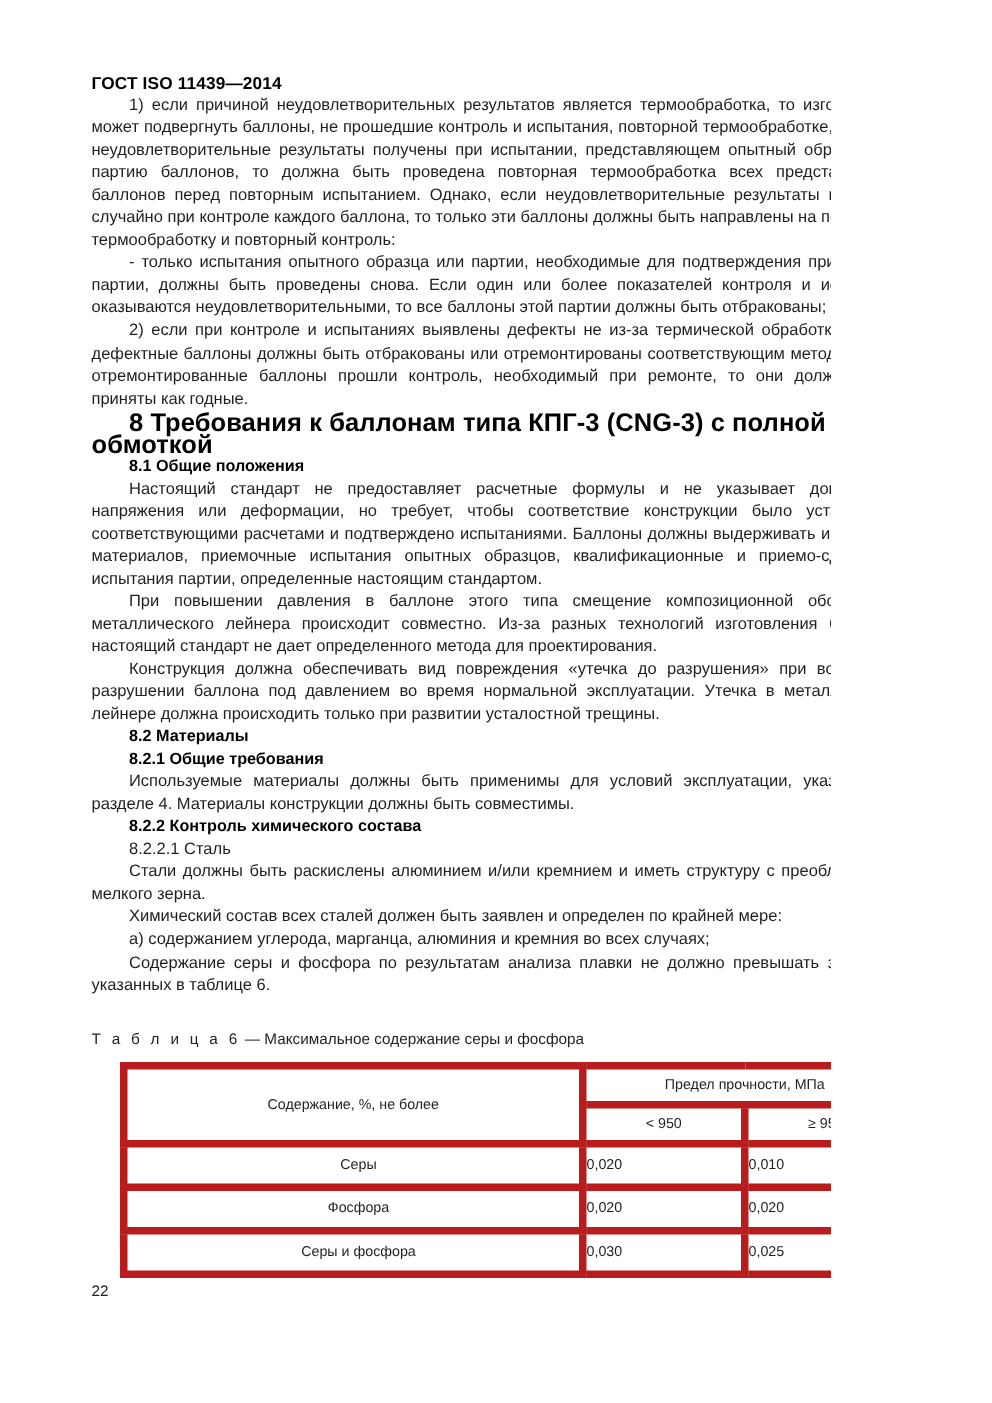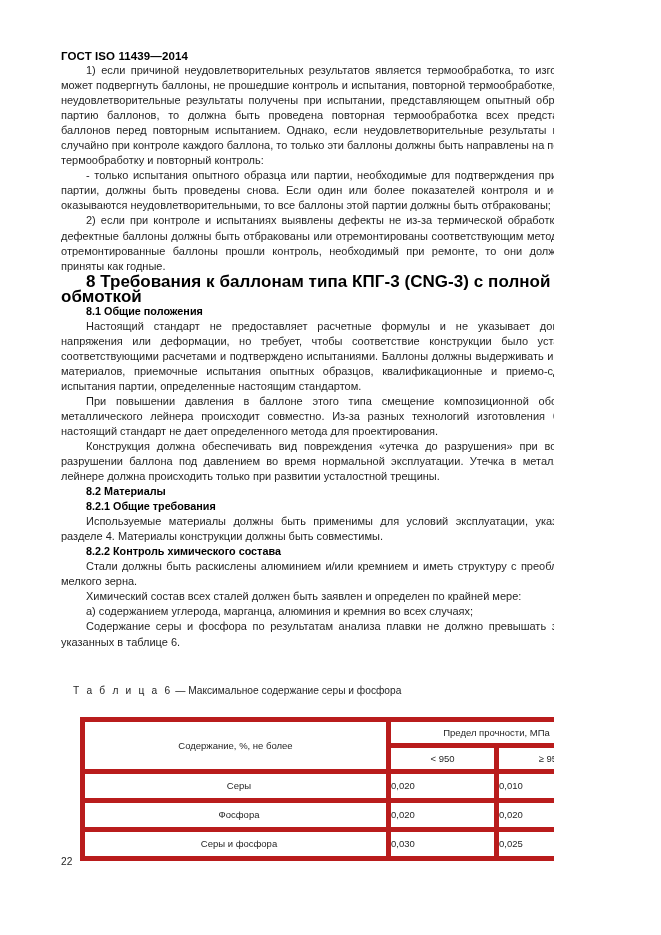--- a/index.html
+++ b/index.html
@@ -78,21 +78,21 @@
   }
   .gap-before-sec   { margin-top: 27px; }
   .gap-after-sec    { margin-top: 13px; }
   .gap-before-sub   { margin-top: 13px; }
   .gap-sm           { margin-top: 9px; }
 
   
   .table-caption {
     font-size: 10.2px;
     line-height: 14px;
-    margin: 12px;
+    margin: 0;
     padding-top: 22px;
     padding-bottom: 7px;
     color: #1f1f1f;
   }
   .table-caption .tbl-word {
     letter-spacing: 2.2px;
   }
   table.data {
     border-collapse: collapse;
     width: 522px;
@@ -165,20 +165,21 @@
     <p class="body indent">Конструкция должна обеспечивать вид повреждения «утечка до разрушения» при возможном разрушении баллона под давлением во время нормальной эксплуатации. Утечка в металлическом лейнере должна происходить только при развитии усталостной трещины.</p>
 
     <h3 class="subsec gap-before-sub">8.2 Материалы</h3>
 
     <h3 class="subsec gap-sm">8.2.1 Общие требования</h3>
 
     <p class="body indent">Используемые материалы должны быть применимы для условий эксплуатации, указанных в разделе 4. Материалы конструкции должны быть совместимы.</p>
 
     <h3 class="subsec">8.2.2 Контроль химического состава</h3>
 
+    <p class="body indent">8.2.2.1 Сталь</p>
 
     <p class="body indent">Стали должны быть раскислены алюминием и/или кремнием и иметь структуру с преобладанием мелкого зерна.</p>
 
     <p class="body indent">Химический состав всех сталей должен быть заявлен и определен по крайней мере:</p>
 
     <p class="body indent">а) содержанием углерода, марганца, алюминия и кремния во всех случаях;</p>
 
     <p class="body indent">Содержание серы и фосфора по результатам анализа плавки не должно превышать значений, указанных в таблице 6.</p>
 
     <p class="table-caption">

